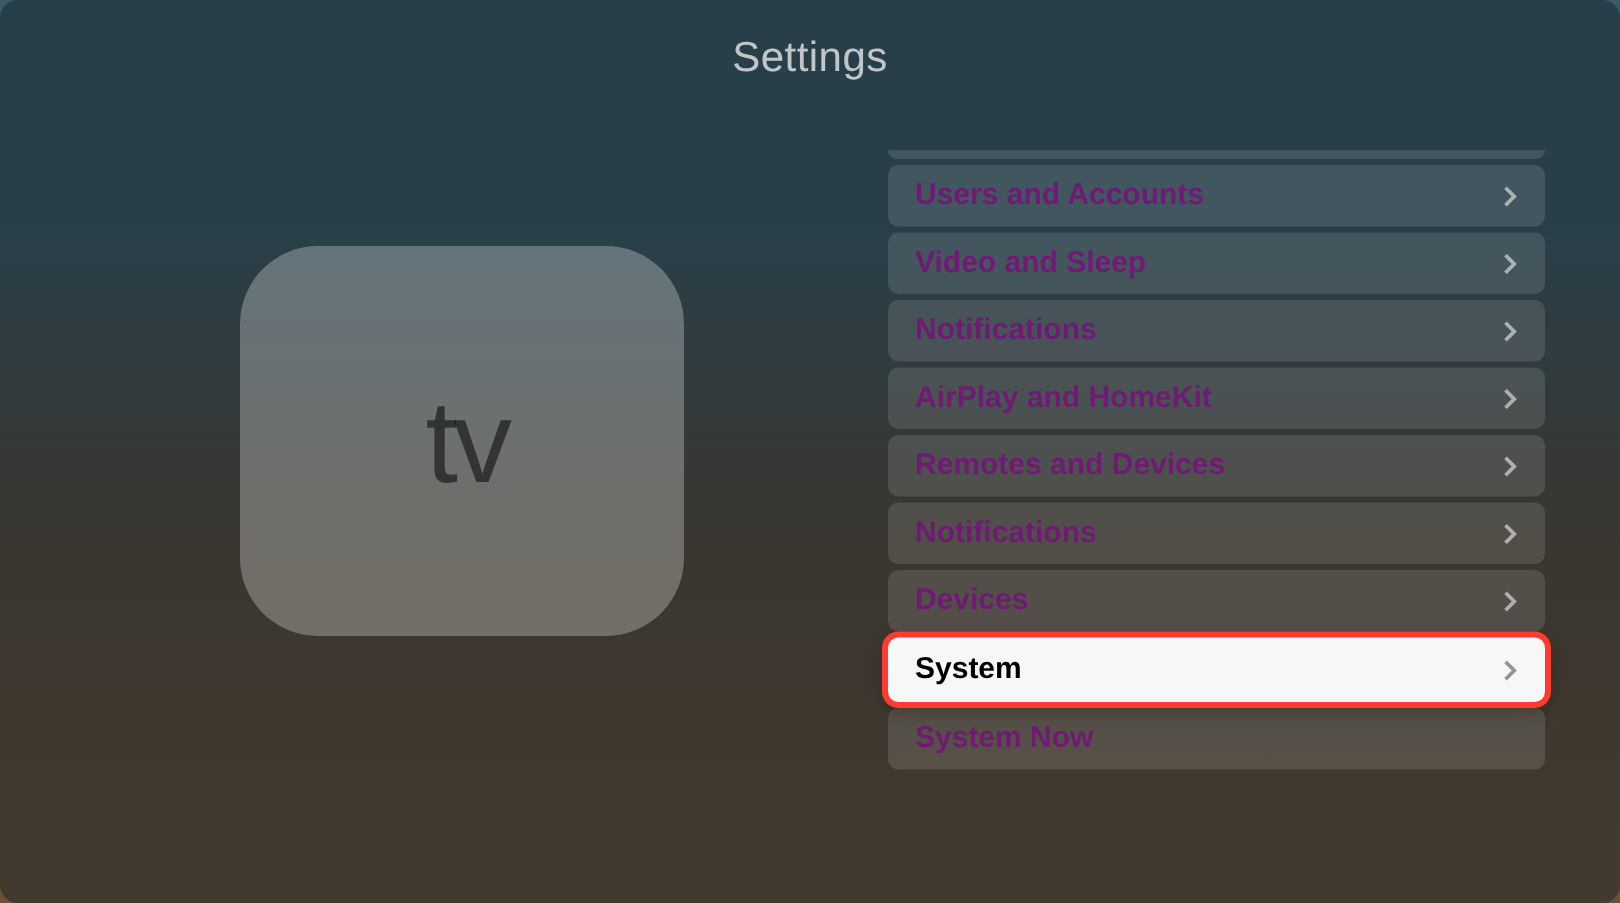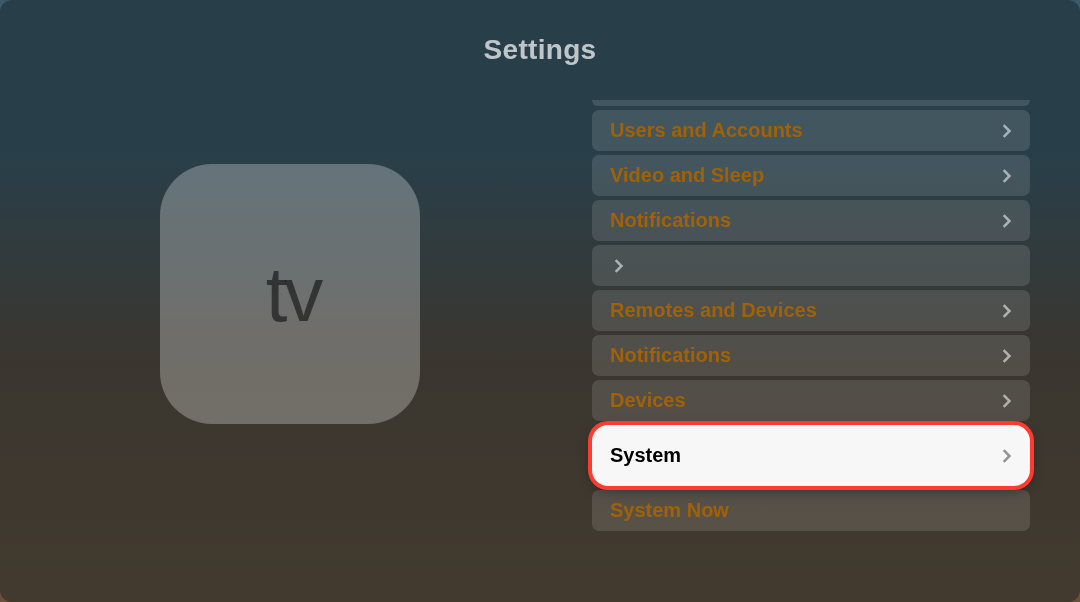--- a/index.html
+++ b/index.html
@@ -26,34 +26,34 @@
     
     .container {
       position: relative;
       width: 100%;
       height: 100%;
       z-index: 1;
     }
     
     .page-title {
       position: absolute;
-      top: 34px;
+      top: 22px;
       left: 50%;
       transform: translateX(-50%);
       color: rgba(255, 255, 255, 0.7);
       font-size: 28px;
-      font-weight: 700;
+      font-weight: 400;
       letter-spacing: 0.3px;
     }
     
     .tv-icon-tile {
       position: absolute;
       left: 160px;
       top: 164px;
-      width: 260px;
+      width: 296px;
       height: 260px;
       background: rgba(255, 255, 255, 0.28);
       border-radius: 52px;
       display: flex;
       align-items: center;
       justify-content: center;
     }
     
     .tv-logo {
       display: flex;
@@ -98,21 +98,21 @@
       cursor: pointer;
     }
     
     .menu-item.partial {
       height: 6px;
       border-radius: 0 0 7px 7px;
       padding: 0;
     }
     
     .menu-label {
-      color: #a16207;
+      color: #701a75;
       font-size: 20px;
       font-weight: 600;
     }
     
     .chevron {
       width: 18px;
       height: 18px;
       display: flex;
       align-items: center;
       justify-content: center;
@@ -121,22 +121,21 @@
     .chevron svg {
       stroke: rgba(255, 255, 255, 0.55);
       stroke-width: 3;
       fill: none;
     }
     
     .menu-item.selected {
       background: #f7f7f7;
       position: relative;
       box-shadow: 0 0 0 4px #ff3a2e, 0 4px 14px rgba(0,0,0,0.4);
-      height: 61px;
-      border-radius: 16px;
+      height: 43px;
     }
     
     .menu-item.selected .menu-label {
       color: #000000;
     }
     
     .menu-item.selected .chevron svg {
       stroke: rgba(0, 0, 0, 0.4);
     }
   </style>
@@ -178,20 +177,21 @@
     <div class="menu-item">
       <span class="menu-label">Notifications</span>
       <span class="chevron">
           <svg viewBox="0 0 12 18" width="10" height="16">
             <polyline points="2,2 9,9 2,16"></polyline>
           </svg>
         </span>
     </div>
 
     <div class="menu-item">
+      <span class="menu-label">AirPlay and HomeKit</span>
       <span class="chevron">
           <svg viewBox="0 0 12 18" width="10" height="16">
             <polyline points="2,2 9,9 2,16"></polyline>
           </svg>
         </span>
     </div>
 
     <div class="menu-item">
       <span class="menu-label">Remotes and Devices</span>
       <span class="chevron">

